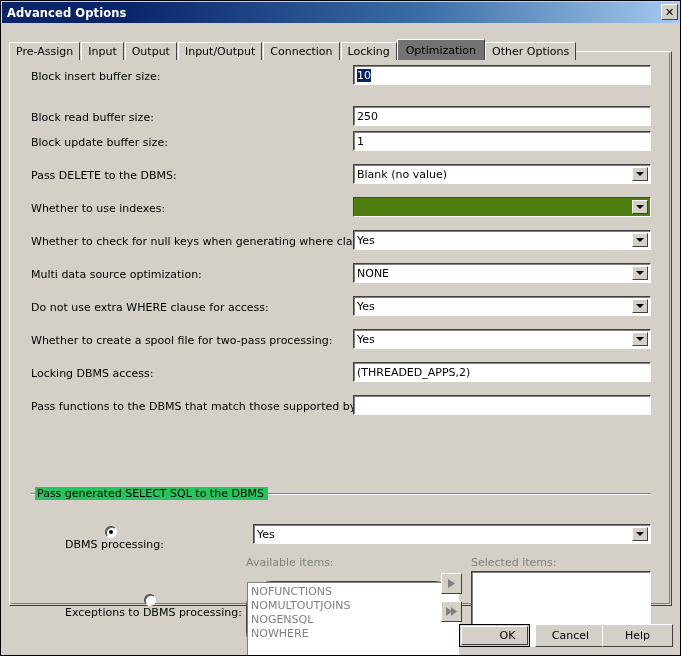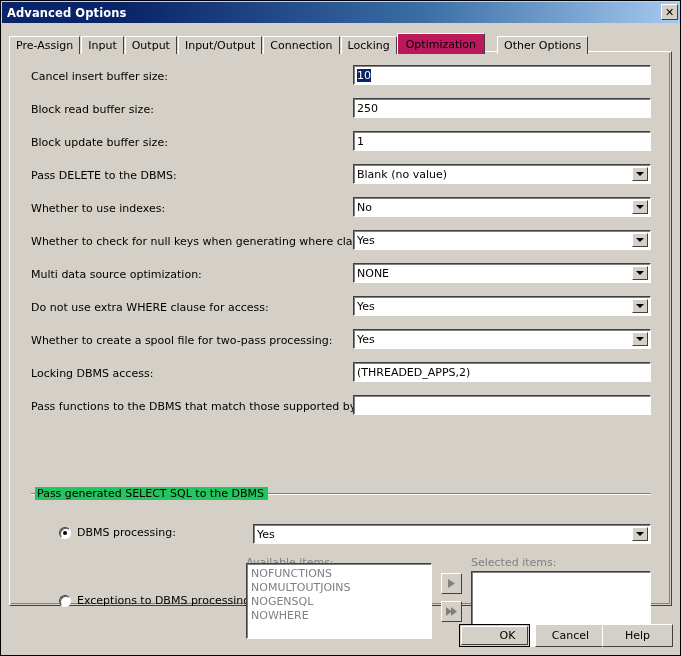--- a/index.html
+++ b/index.html
@@ -79,28 +79,28 @@
     border-top: 1px solid #ffffff;
     border-left: 1px solid #ffffff;
     border-right: 1px solid #404040;
     box-sizing: border-box;
     display: flex;
     align-items: center;
     font-size: 11px;
     white-space: nowrap;
     cursor: default;
     position: relative;
-    top: 2px;
+    top: 8px;
   }
   .tab.active {
     height: 21px;
-    background: #be185d;
+    background: #737373;
     padding: 0 8px;
     margin-left: -1px;
-    margin-right: 12px;
+    margin-right: 0px;
     z-index: 10;
     border-top: 1px solid #ffffff;
     border-left: 1px solid #ffffff;
     border-right: 1px solid #404040;
     font-size: 11px;
   }
 
   
   #panel {
     position: absolute;
@@ -218,20 +218,21 @@
     font-size: 11px;
     white-space: nowrap;
   }
 
   
   .radio-wrap {
     position: absolute;
     display: flex;
     align-items: center;
     cursor: default;
+    flex-direction: column;
   }
   .radio {
     width: 12px; height: 12px;
     border-radius: 50%;
     background: #ffffff;
     box-sizing: border-box;
     border: 1px solid #808080;
     border-top-color: #404040;
     border-left-color: #404040;
     border-right-color: #ffffff;
@@ -373,28 +374,28 @@
       <div class="tab">
         <span>Other Options</span>
       </div>
     </div>
 
   <div id="panel">
     <div id="panel-inner">
 
       <div id="rows-host">
           <div class="row" style="top: 12px;">
-            <div class="row-label">Cancel insert buffer size:</div>
+            <div class="row-label">Block insert buffer size:</div>
             <div class="field">
               <div class="field-inner">
                 <span class="field-text selected">10</span>
               </div>
             </div>
           </div>
-          <div class="row" style="top: 45px;">
+          <div class="row" style="top: 53px;">
             <div class="row-label">Block read buffer size:</div>
             <div class="field">
               <div class="field-inner">
                 <span class="field-text">250</span>
               </div>
             </div>
           </div>
           <div class="row" style="top: 78px;">
             <div class="row-label">Block update buffer size:</div>
             <div class="field">
@@ -410,23 +411,20 @@
                 <span class="field-text">Blank (no value)</span>
               </div>
               <div class="combo-arrow">
                 <i></i>
               </div>
             </div>
           </div>
           <div class="row" style="top: 144px;">
             <div class="row-label">Whether to use indexes:</div>
             <div class="field combo">
-              <div class="field-inner">
-                <span class="field-text">No</span>
-              </div>
               <div class="combo-arrow">
                 <i></i>
               </div>
             </div>
           </div>
           <div class="row" style="top: 177px;">
             <div class="row-label">Whether to check for null keys when generating where clauses:</div>
             <div class="field combo">
               <div class="field-inner">
                 <span class="field-text">Yes</span>
@@ -504,21 +502,21 @@
               <i></i>
             </div>
         </div>
 
         <div class="radio-wrap" style="left:28px; top:101px;">
           <span class="radio"></span>
           <span class="radio-label">Exceptions to DBMS processing:</span>
         </div>
 
         <div class="lb-caption" style="left:215px; top:63px;">Available items:</div>
-        <div class="listbox" style="left:215px; top:70px; width:186px; height:76px;">
+        <div class="listbox" style="left:215px; top:88px; width:214px; height:76px;border-radius:26px;">
           <div class="listbox-inner" id="available-list">
               <div class="lb-item">NOFUNCTIONS</div>
               <div class="lb-item">NOMULTOUTJOINS</div>
               <div class="lb-item">NOGENSQL</div>
               <div class="lb-item">NOWHERE</div>
             </div>
         </div>
 
         <div class="xfer-btn" style="left:410px; top:80px;">
           <svg width="11" height="11" viewBox="0 0 11 11">

